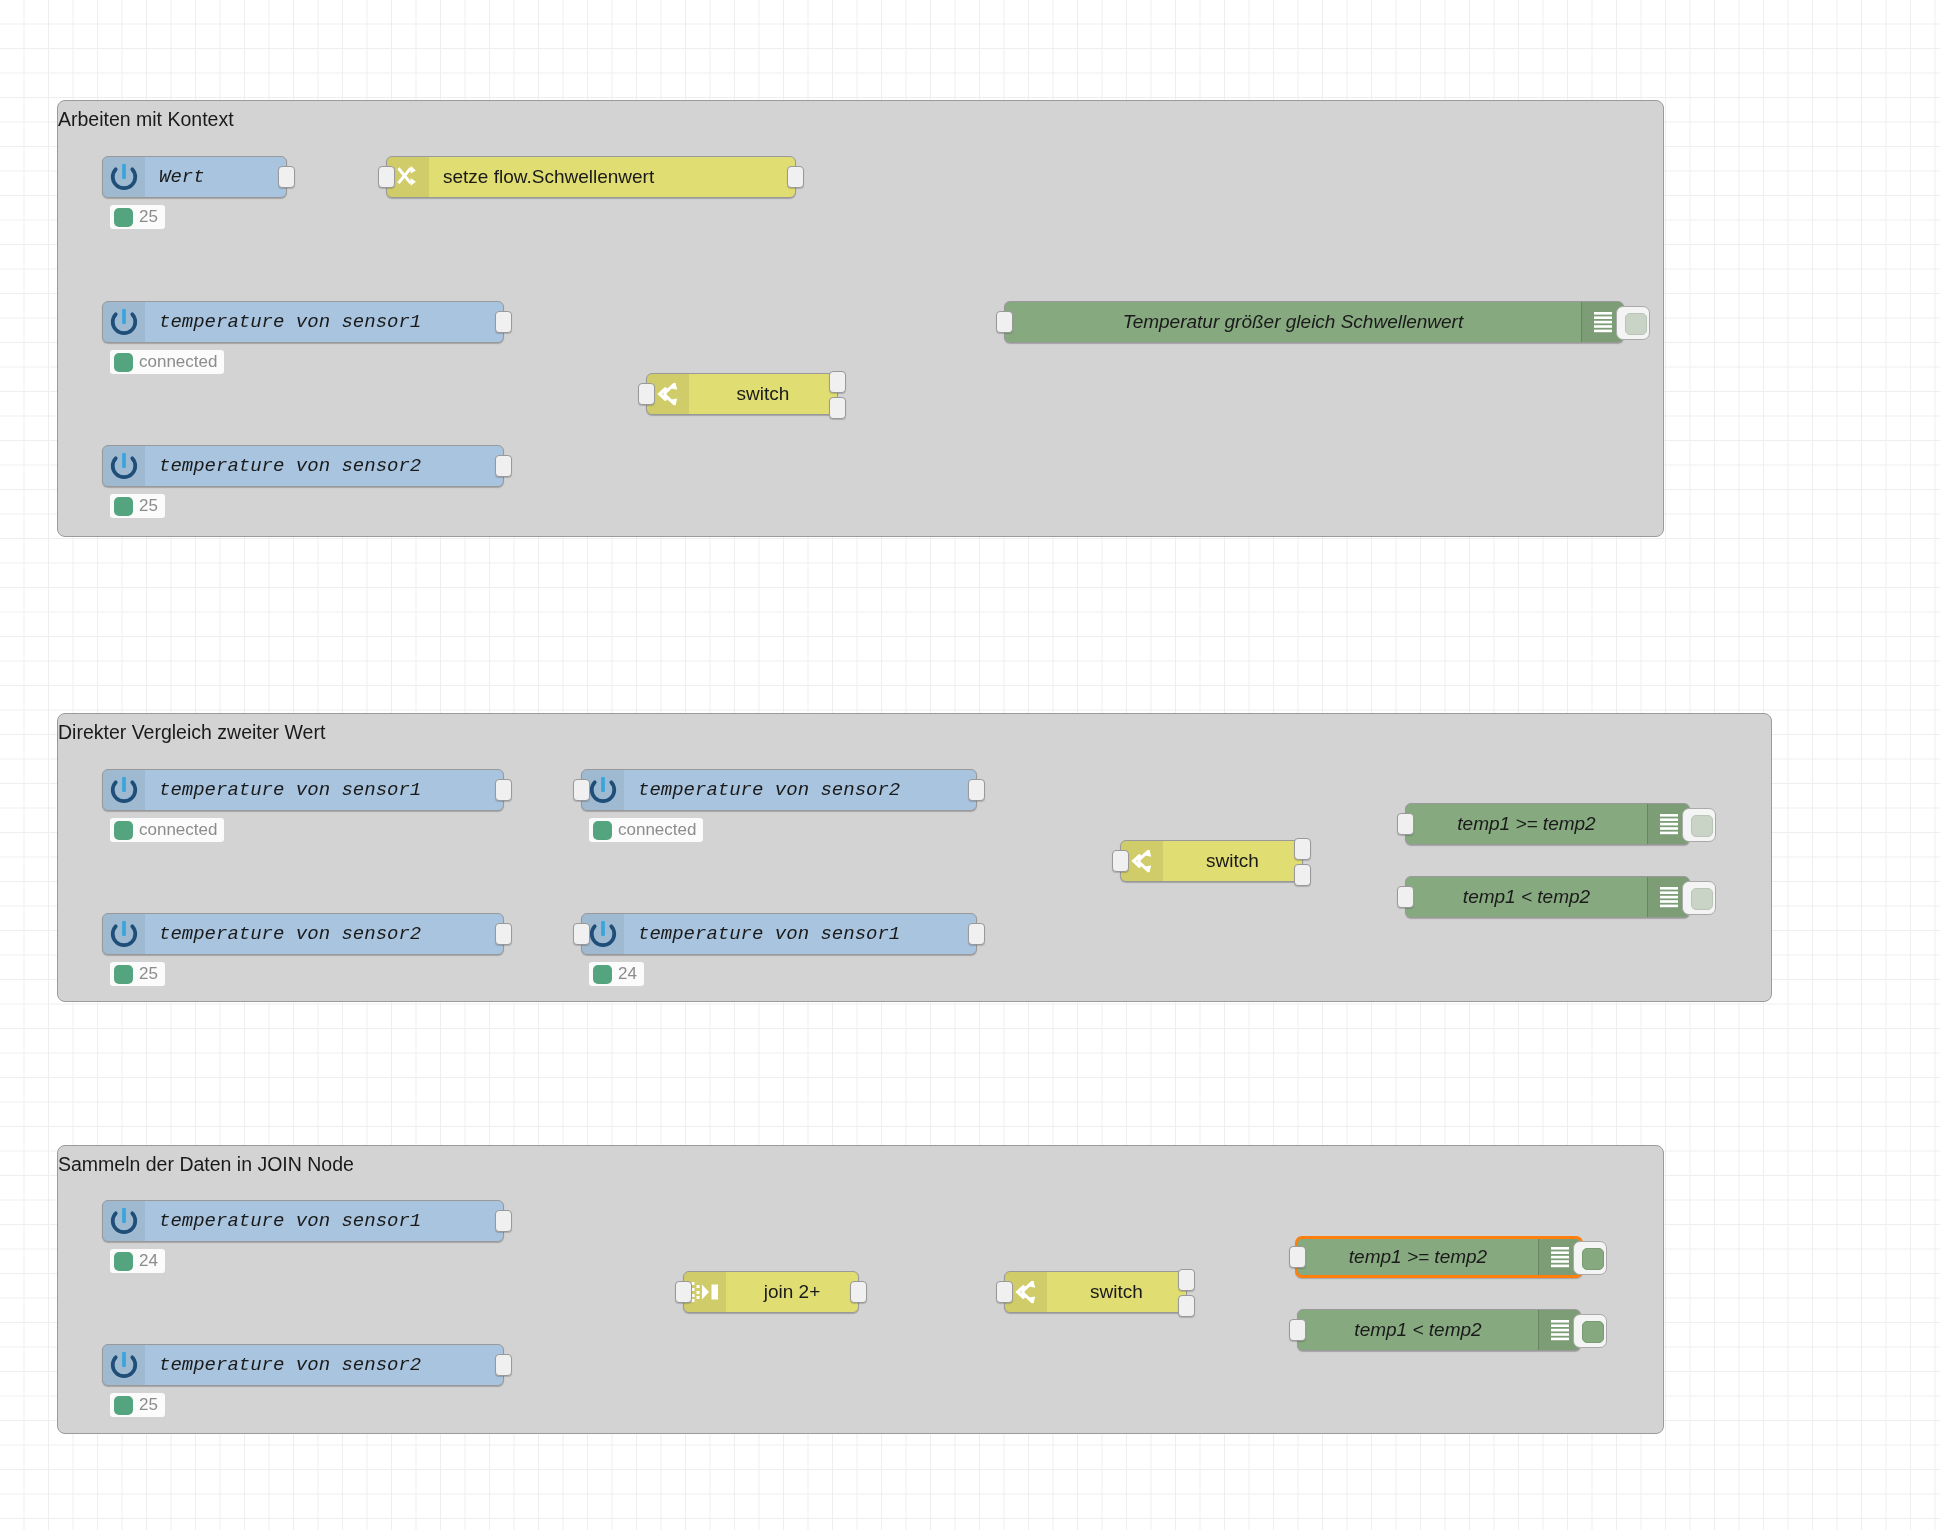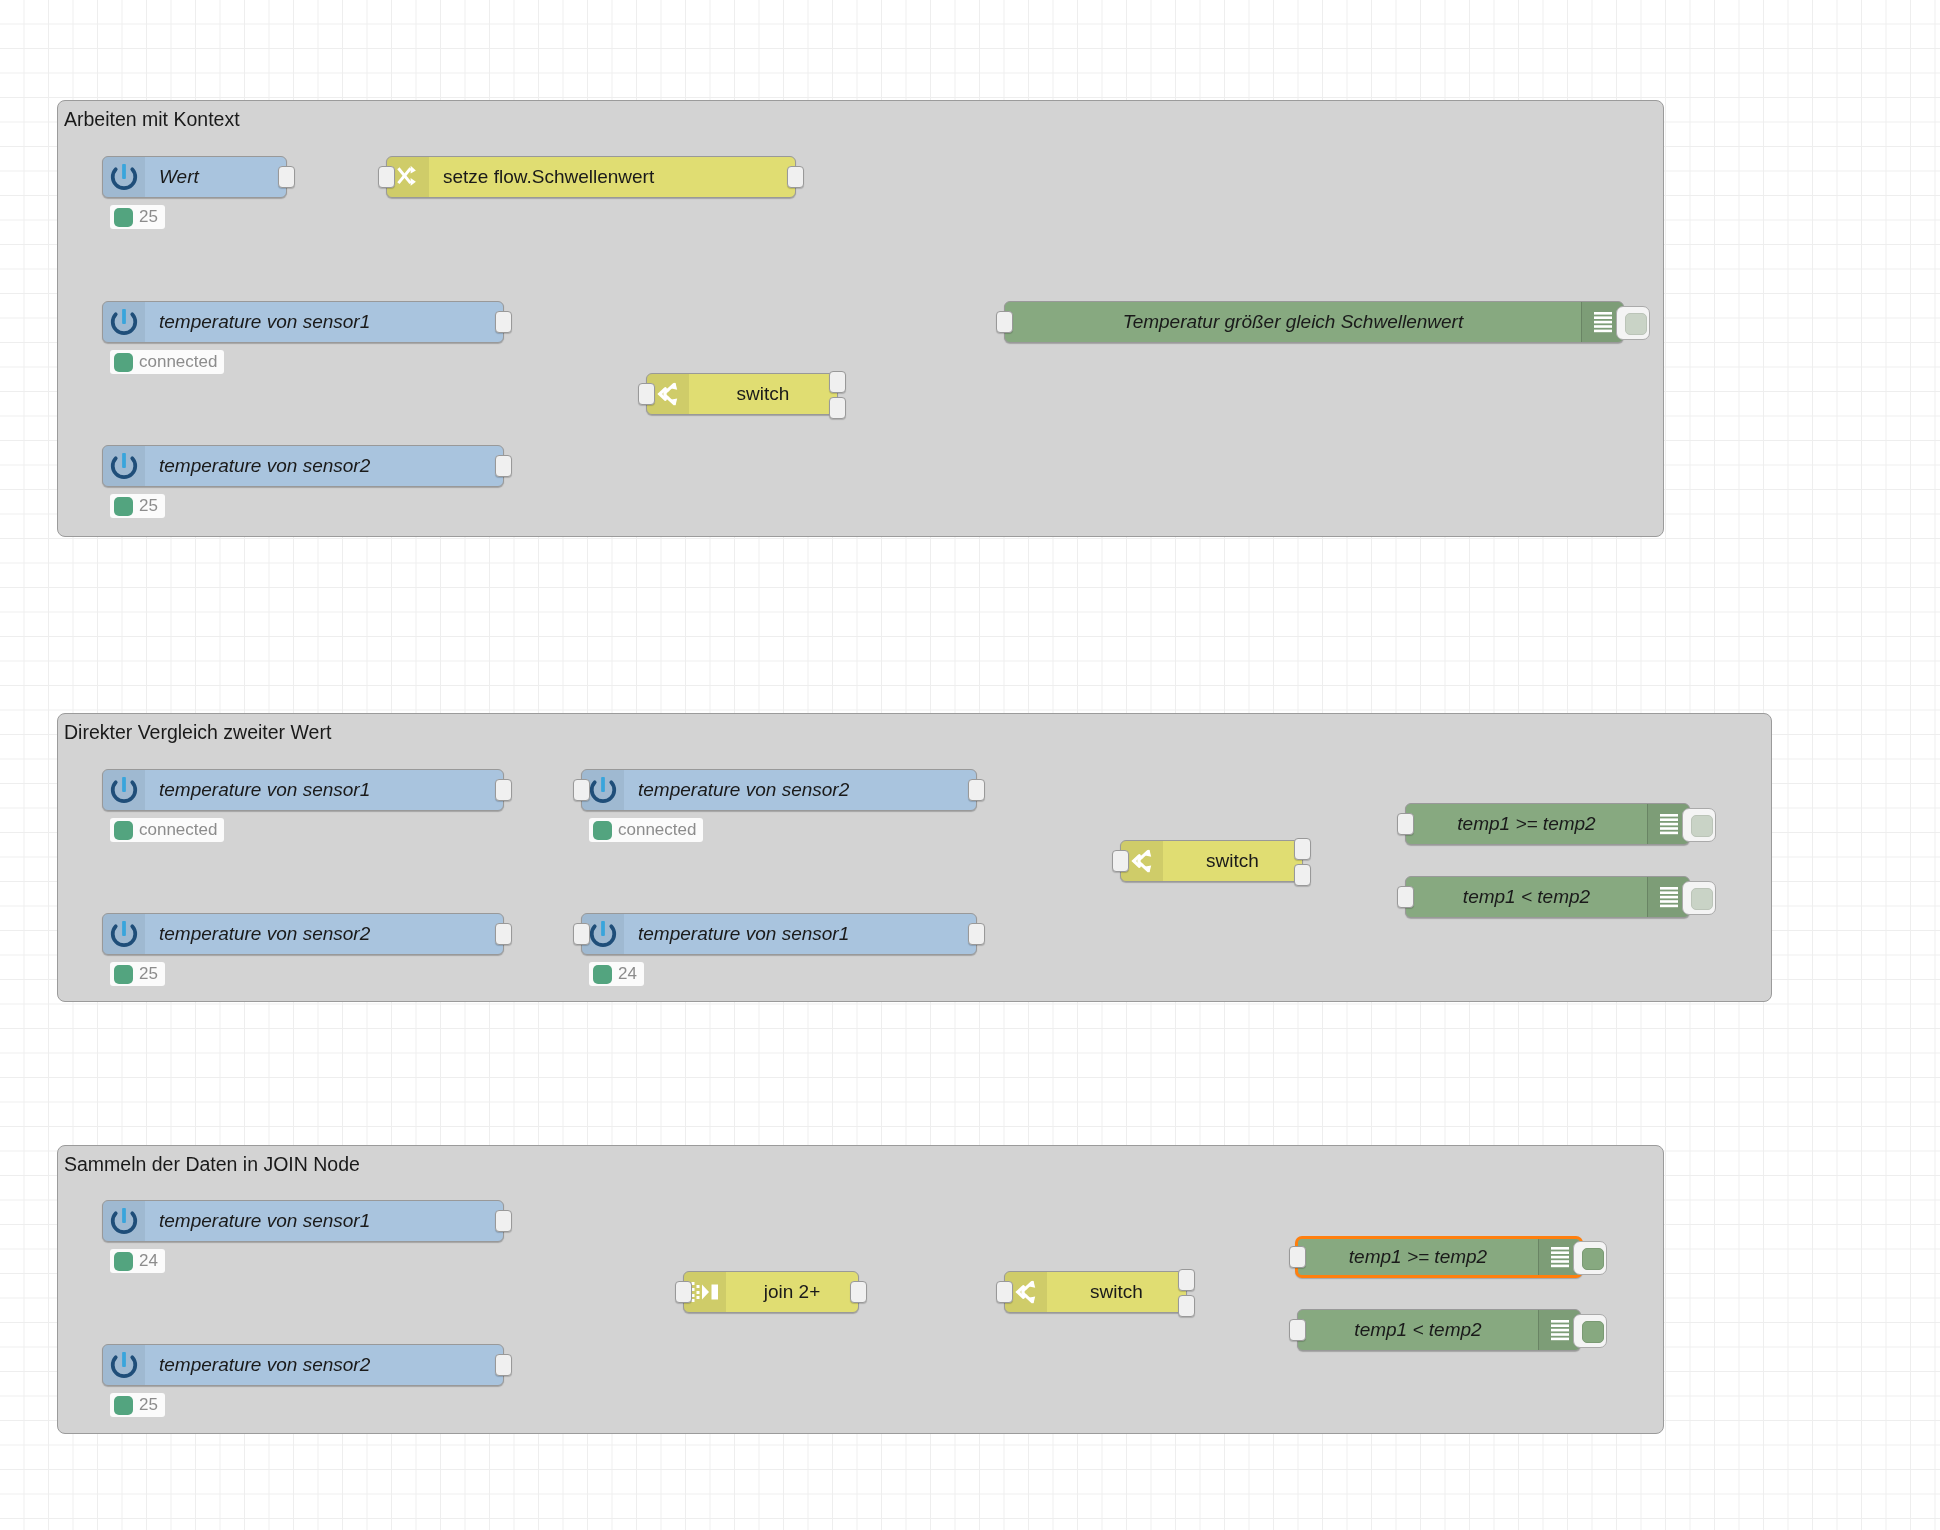--- a/index.html
+++ b/index.html
@@ -22,21 +22,21 @@
 
   
   .group {
     position: absolute;
     background: #d3d3d3;
     border: 1px solid #9b9b9b;
     border-radius: 8px;
   }
   .group-label {
     position: absolute;
-    left: 6px; top: 7px;
+    left: 0; top: 7px;
     font-size: 19.5px;
     color: #1a1a1a;
     white-space: nowrap;
   }
 
   
   .wires {
     position: absolute; left: 0; top: 0;
     width: 1940px; height: 1530px;
     pointer-events: none;
@@ -57,21 +57,21 @@
     border: 1px solid #999999;
     display: flex;
     align-items: stretch;
     box-shadow: 0 1px 1px rgba(0,0,0,0.22);
     z-index: 5;
   }
   .node.selected {
     border: 3px solid #ff7f0e;
     border-radius: 7px;
   }
-  .node-mqtt { background: #a9c4de; }
+  .node-mqtt { background: #a9c4de; font-family: Liberation Mono, monospace; }
   .node-func { background: #e0dd72; }
   .node-debug{ background: #87a980; }
 
   .icon-box {
     width: 42px;
     flex: 0 0 42px;
     display: flex; align-items: center; justify-content: center;
     border-radius: 5px 0 0 5px;
     overflow: hidden;
   }

